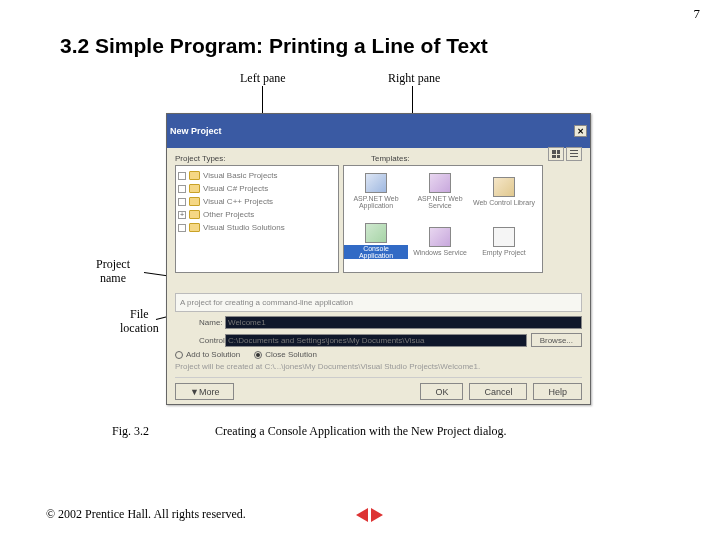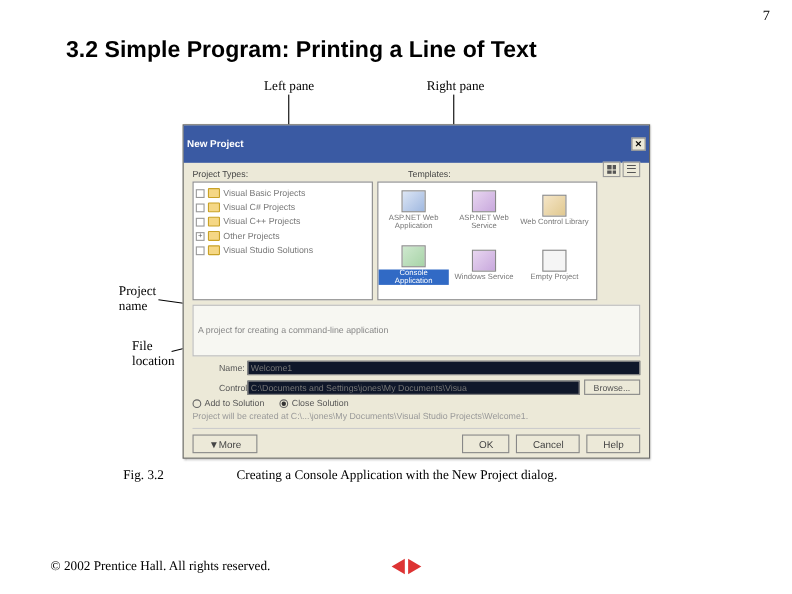--- a/index.html
+++ b/index.html
@@ -1,22 +1,22 @@
 <!DOCTYPE html>
 <html><head>
 <meta charset="utf-8">
 <style>
   * { box-sizing: border-box; margin: 0; padding: 0; }
   body { width: 720px; height: 540px; background: #fff; font-family: Arial, sans-serif; position: relative; }
   .page-num { position: absolute; top: 6px; right: 20px; font-size: 13px; font-family: "Times New Roman", serif; }
   .heading { position: absolute; top: 34px; left: 60px; font-size: 21px; font-weight: bold; font-family: Arial, sans-serif; }
-  .annot { position: absolute; font-size: 12px; font-family: "Times New Roman", serif; text-align: left; line-height: 1.15; }
+  .annot { position: absolute; font-size: 12px; font-family: "Times New Roman", serif; text-align: center; line-height: 1.15; }
   .annot.left-pane { top: 72px; left: 240px; }
   .annot.right-pane { top: 72px; left: 388px; }
-  .annot.project-name { top: 258px; left: 108px; }
+  .annot.project-name { top: 258px; left: 96px; }
   .annot.file-location { top: 308px; left: 120px; }
   .arrow-v { position: absolute; width: 1px; background: #000; }
   .arrow-v::after { content: ""; position: absolute; bottom: -1px; left: -3px; border-left: 3.5px solid transparent; border-right: 3.5px solid transparent; border-top: 7px solid #000; }
   .arrow-h { position: absolute; height: 1px; background: #000; transform-origin: left center; }
   .arrow-h::after { content: ""; position: absolute; right: -1px; top: -3px; border-top: 3.5px solid transparent; border-bottom: 3.5px solid transparent; border-left: 7px solid #000; }
   .dialog { position: absolute; top: 113px; left: 166px; width: 425px; background: #ece9d8; border: 1px solid #666; font-family: Tahoma, Arial, sans-serif; font-size: 9px; color: #333; box-shadow: 1px 1px 2px rgba(0,0,0,0.3); }
   .titlebar { background: #3a5aa3; color: #fff; height: 16px; display: flex; align-items: center; padding: 17px 3px; font-size: 9px; font-weight: bold; }
   .titlebar .close { margin-left: auto; width: 13px; height: 12px; background: #ece9d8; border: 1px solid #888; color: #000; display: flex; align-items: center; justify-content: center; font-size: 8px; font-weight: bold; }
   .dialog-body { padding: 6px 8px 4px 8px; }
   .labels-row { display: flex; font-size: 8px; color: #444; margin-bottom: 2px; }
@@ -33,21 +33,21 @@
   .tpl-ico.web { background: linear-gradient(135deg,#dde6f5,#9fb8e0); }
   .tpl-ico.lib { background: linear-gradient(135deg,#f5e6c8,#e0c88f); }
   .tpl-ico.svc { background: linear-gradient(135deg,#e8d6f0,#c8a8dd); }
   .tpl-ico.empty { background: #f5f5f5; }
   .tpl-item.sel .tpl-label { background: #316ac5; color: #fff; padding: 0 2px; }
   .viewbtns { position: absolute; top: -18px; right: 0; display: flex; gap: 2px; }
   .viewbtn { width: 16px; height: 14px; border: 1px solid #999; background: #ece9d8; display: flex; align-items: center; justify-content: center; }
   .viewbtn .grid { width: 8px; height: 8px; display: grid; grid-template: 1fr 1fr / 1fr 1fr; gap: 1px; }
   .viewbtn .grid span { background: #555; }
   .viewbtn .lines { width: 8px; height: 8px; background: repeating-linear-gradient(#555, #555 1px, transparent 1px, transparent 3px); }
-  .descbar { margin-top: 4px; background: #f7f7f2; border: 1px solid #bbb; padding: 18px 4px; font-size: 8px; color: #888; }
+  .descbar { margin-top: 20px; background: #f7f7f2; border: 1px solid #bbb; padding: 4px 4px; font-size: 8px; color: #888; }
   .form-row { display: flex; align-items: center; margin-top: 4px; gap: 4px; font-size: 8px; }
   .form-row .lbl { width: 46px; color: #555; padding-left: 24px; }
   .form-row input.field { flex: 1; height: 13px; border: 1px solid #888; background: #0f172a; font-size: 8px; padding: 0 2px; color: #777; }
   .form-row .btn { height: 14px; padding: 0 8px; border: 1px solid #888; background: #ece9d8; font-size: 8px; color: #555; }
   .radio-row { display: flex; gap: 14px; margin-top: 3px; font-size: 8px; color: #555; }
   .radio-row label { display: flex; align-items: center; gap: 3px; }
   .radio { width: 8px; height: 8px; border: 1px solid #666; border-radius: 50%; display: inline-flex; align-items: center; justify-content: center; }
   .radio.on::after { content: ""; width: 4px; height: 4px; background: #333; border-radius: 50%; }
   .hint { margin-top: 3px; font-size: 8px; color: #999; }
   .btnbar { display: flex; gap: 6px; justify-content: flex-end; margin-top: 6px; padding-top: 5px; border-top: 1px solid #ccc; }

